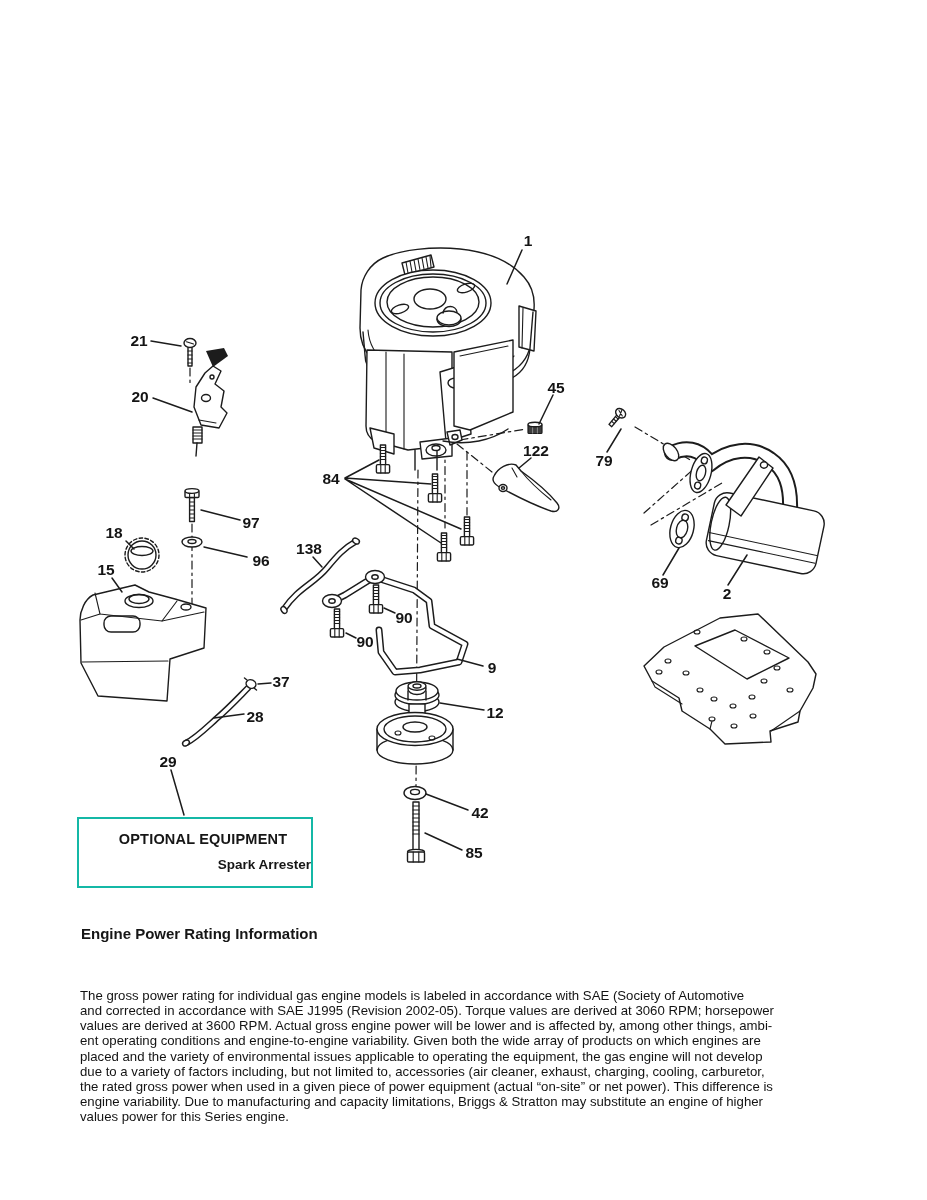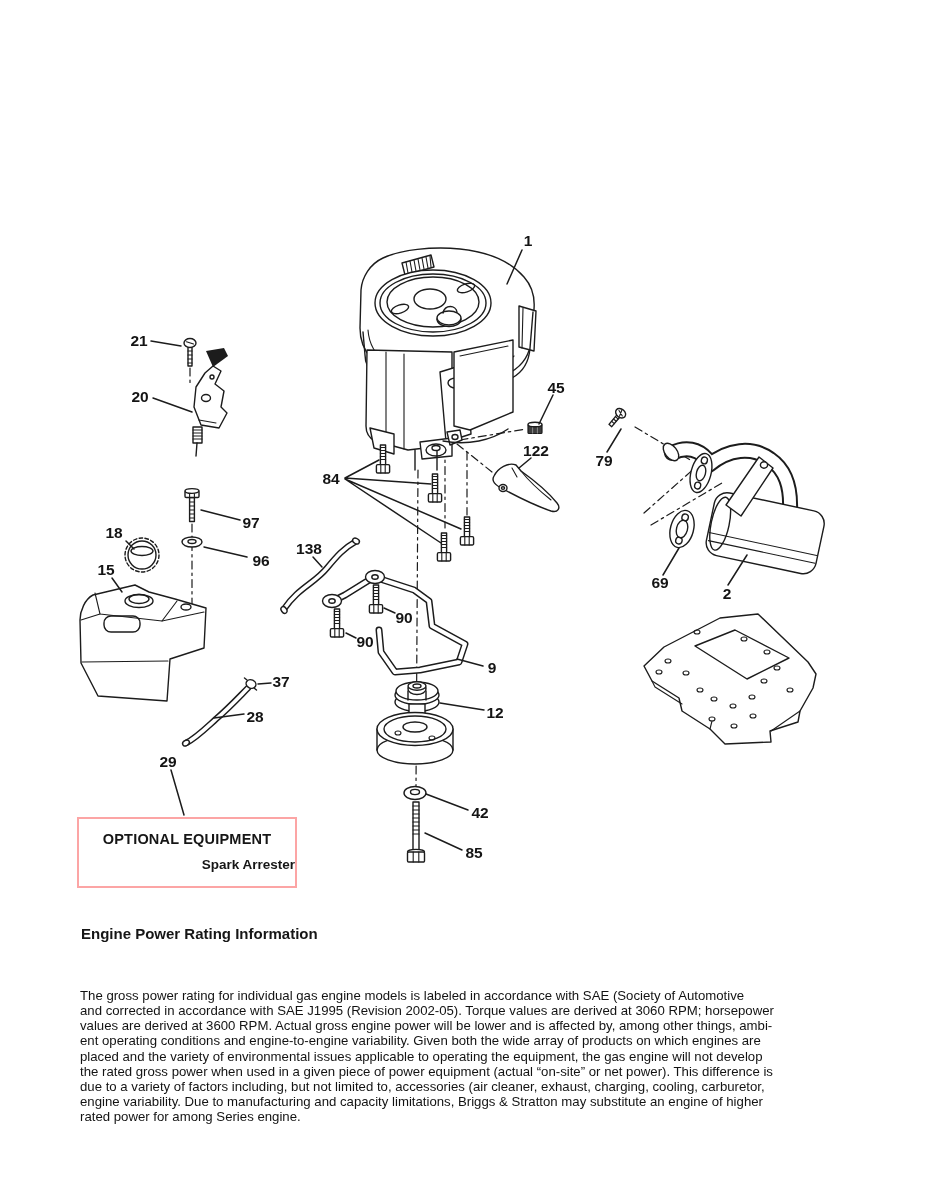--- a/index.html
+++ b/index.html
@@ -16,21 +16,21 @@
   .lead{stroke-width:1.5;}
   .tubeO{stroke:#1c1c1c;stroke-width:6.5;fill:none;stroke-linecap:round;}
   .tubeI{stroke:#ffffff;stroke-width:3.6;fill:none;stroke-linecap:round;}
   .pipeO{stroke:#1c1c1c;stroke-width:16;fill:none;stroke-linecap:round;}
   .pipeI{stroke:#ffffff;stroke-width:12;fill:none;stroke-linecap:round;}
   .rodO{stroke:#1c1c1c;stroke-width:7;fill:none;stroke-linejoin:round;stroke-linecap:round;}
   .rodI{stroke:#ffffff;stroke-width:4;fill:none;stroke-linejoin:round;stroke-linecap:round;}
   .callout{font-weight:700;font-size:15.5px;fill:#141414;text-anchor:middle;font-family:"Liberation Sans",sans-serif;}
   .opt-box{
     position:absolute;left:77px;top:817px;width:216px;height:67px;
-    border:2px solid #fca5a5;background:#fff;text-align:center;
+    border:2px solid #14b8a6;background:#fff;text-align:center;padding-left:16px;
   }
   .opt-title{margin-top:12px;font-size:14.5px;font-weight:700;letter-spacing:.2px;}
   .opt-sub{margin-top:10px;font-size:13.5px;font-weight:700;text-align:right;}
   .section-heading{
     position:absolute;left:81px;top:925px;font-size:15px;font-weight:700;
   }
   .body-text{
     position:absolute;left:80px;top:956px;font-size:13.2px;line-height:15.15px;
     color:#131313;
     margin-top:32px;
@@ -362,17 +362,17 @@
 </div>
 
 <div class="section-heading">Engine Power Rating Information</div>
 
 <div class="body-text">
   <div>The gross power rating for individual gas engine models is labeled in accordance with SAE (Society of Automotive</div>
   <div>and corrected in accordance with SAE J1995 (Revision 2002-05). Torque values are derived at 3060 RPM; horsepower</div>
   <div>values are derived at 3600 RPM. Actual gross engine power will be lower and is affected by, among other things, ambi-</div>
   <div>ent operating conditions and engine-to-engine variability. Given both the wide array of products on which engines are</div>
   <div>placed and the variety of environmental issues applicable to operating the equipment, the gas engine will not develop</div>
+  <div>due to a variety of factors including, but not limited to, accessories (air cleaner, exhaust, charging, cooling, carburetor,</div>
   <div>the rated gross power when used in a given piece of power equipment (actual “on-site” or net power). This difference is</div>
-  <div>due to a variety of factors including, but not limited to, accessories (air cleaner, exhaust, charging, cooling, carburetor,</div>
   <div>engine variability. Due to manufacturing and capacity limitations, Briggs &amp; Stratton may substitute an engine of higher</div>
-  <div>rated power for among Series engine.</div>
+  <div>values power for this Series engine.</div>
 </div>
 
 </body></html>

